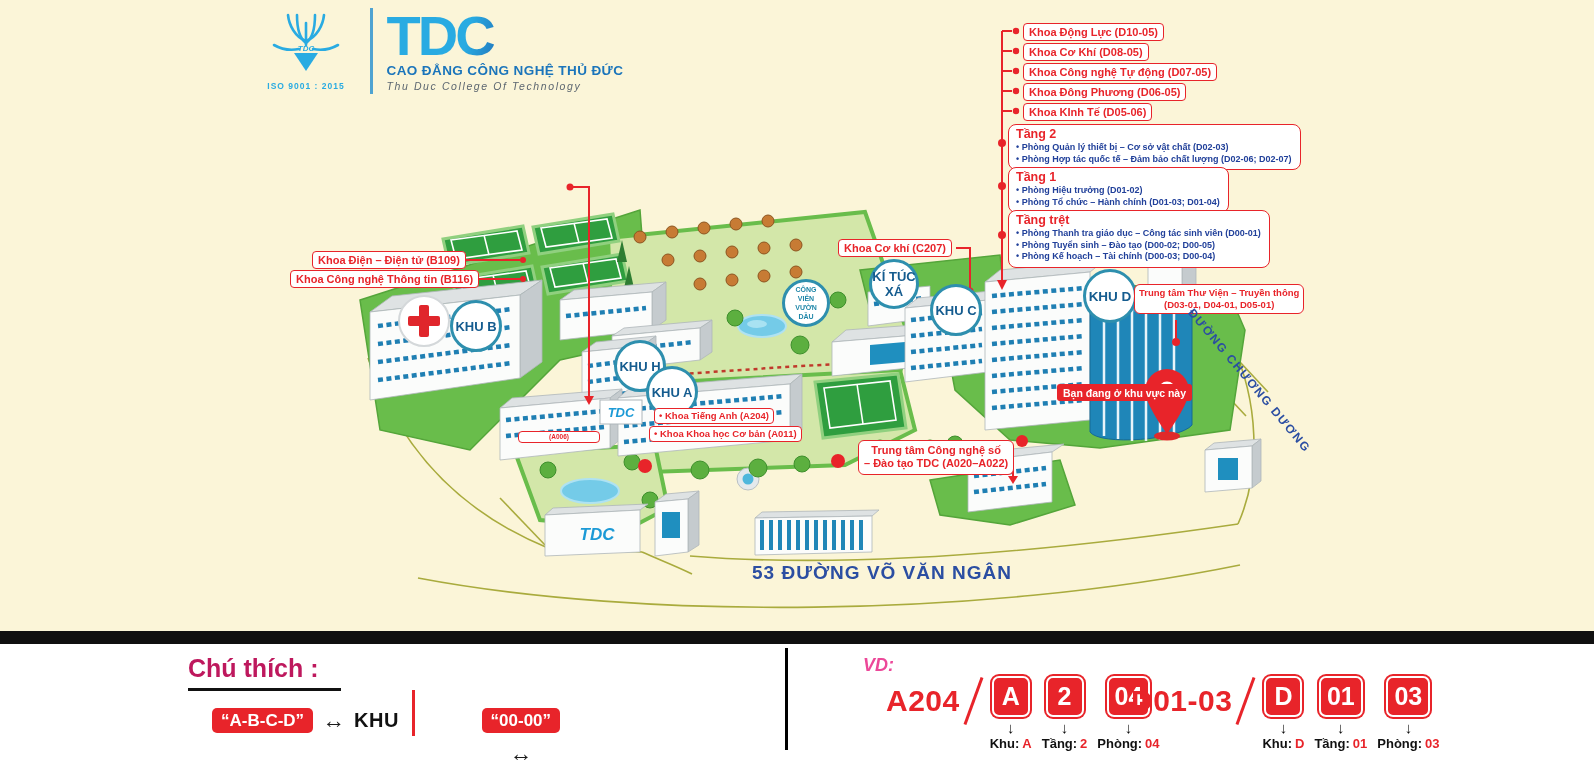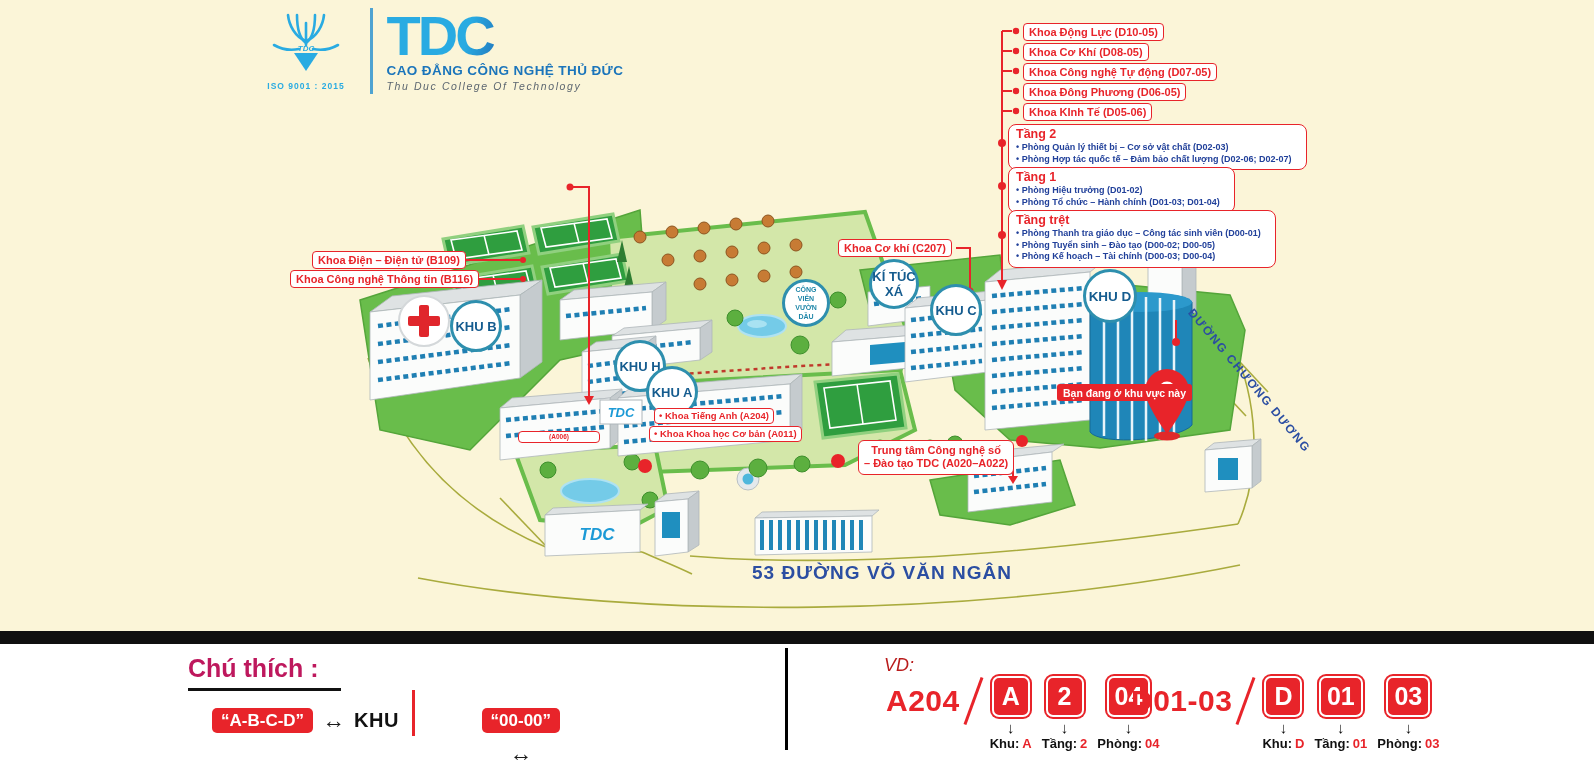--- a/index.html
+++ b/index.html
@@ -28,21 +28,21 @@
   .logo .acro{font-size:56px;line-height:52px;font-weight:800;letter-spacing:-3px;
         background:linear-gradient(105deg,#29ABE2 35%,#1B3F94 65%);
         -webkit-background-clip:text;background-clip:text;color:transparent;}
   .logo .vi{font-size:13.5px;font-weight:bold;color:#1B75BB;letter-spacing:.4px;margin-top:1px;}
   .logo .en{font-size:10.5px;font-style:italic;color:#5C6670;letter-spacing:1.6px;margin-top:2px;}
   
   .rlabel{position:absolute;background:#fff;border:1.6px solid #E8242A;border-radius:4px;
           color:#E8242A;font-weight:bold;font-size:11px;line-height:1;padding:2.5px 5px;
           white-space:nowrap;z-index:5;}
   .rbox{position:absolute;background:#fff;border:1.6px solid #E8242A;border-radius:8px;
-        padding:2px 14px 4px 7px;z-index:5;white-space:nowrap;}
+        padding:2px 8px 4px 7px;z-index:5;white-space:nowrap;}
   .rbox .ti{color:#E8242A;font-weight:bold;font-size:12.5px;line-height:15px;}
   .rbox .it{color:#21409A;font-weight:bold;font-size:9px;line-height:11.5px;}
   .blt::before{content:"• ";}
   .rlabel.small{font-size:9.5px;padding:2px 4px;}
   .rlabel.center{text-align:center;line-height:1.25;border-radius:6px;}
   .banner{position:absolute;background:#E8242A;color:#fff;font-weight:bold;font-size:10.5px;
           padding:2.5px 6px;border-radius:3px;white-space:nowrap;z-index:6;}
   
   .zone{position:absolute;background:#fff;border:3px solid #2E8FAE;border-radius:50%;
         display:flex;align-items:center;justify-content:center;text-align:center;
@@ -62,21 +62,21 @@
   .legend{position:absolute;left:0;top:644px;width:1594px;height:127px;background:#fff;z-index:7;}
   .lg-title{position:absolute;left:188px;top:10px;font-size:25px;font-weight:bold;color:#be185d;
             border-bottom:3.5px solid #111;padding:0 22px 5px 0;}
   .lg-row{position:absolute;display:flex;align-items:center;gap:9px;}
   .tagbadge{background:#E8242A;color:#fff;font-weight:bold;font-size:17px;border-radius:5px;
             padding:4px 9px;line-height:1;}
   .dbl-arrow{font-size:23px;color:#1a1a1a;line-height:1;}
   .lg-word{font-size:20px;font-weight:bold;color:#111;letter-spacing:.5px;}
   .red-div{position:absolute;left:412px;top:46px;width:2.5px;height:46px;background:#E8242A;}
   .blk-div{position:absolute;left:785px;top:4px;width:3px;height:102px;background:#000;}
-  .vd{position:absolute;left:863px;top:11px;font-size:18px;font-weight:400;font-style:italic;color:#b91c1c;margin-left:21px;}
+  .vd{position:absolute;left:863px;top:11px;font-size:18px;font-weight:700;font-style:italic;color:#ec4899;}
   .example{position:absolute;display:flex;align-items:flex-start;}
   .ex-code{font-size:30px;font-weight:800;color:#E8242A;margin-top:8px;letter-spacing:.5px;}
   .ex-slash{width:3px;height:50px;background:#E8242A;transform:rotate(20deg);margin:0 10px 0 12px;}
   .bcol{display:flex;flex-direction:column;align-items:center;margin:0 5px;}
   .numbadge{background:#E8242A;color:#fff;font-weight:800;font-size:25px;line-height:1;
             padding:6px 6px;min-width:22px;text-align:center;border:2px solid #fff;
             box-shadow:0 0 0 2px #E8242A;border-radius:7px;}
   .darr{font-size:15px;color:#111;line-height:1;margin:3px 0 1px 0;}
   .pair{white-space:nowrap;font-size:13px;font-weight:bold;color:#111;}
   .pair .v{color:#E8242A;margin-left:3px;}
@@ -416,20 +416,24 @@
     <div class="it blt">Phòng Thanh tra giáo dục – Công tác sinh viên (D00-01)</div>
     <div class="it blt">Phòng Tuyển sinh – Đào tạo (D00-02; D00-05)</div>
     <div class="it blt">Phòng Kế hoạch – Tài chính (D00-03; D00-04)</div>
   </div>
 
 
   <div class="rlabel" style="left:312px;top:251px;">Khoa Điện – Điện tử (B109)</div>
   <div class="rlabel" style="left:290px;top:270px;">Khoa Công nghệ Thông tin (B116)</div>
   <div class="rlabel" style="left:838px;top:239px;">Khoa Cơ khí (C207)</div>
 
+  <div class="rlabel small center" style="left:1134px;top:284px;">
+    <div>Trung tâm Thư Viện – Truyền thông</div>
+    <div>(D03-01, D04-01, D05-01)</div>
+  </div>
 
   <div class="rlabel small blt" style="left:654px;top:408px;">Khoa Tiếng Anh (A204)</div>
   <div class="rlabel small blt" style="left:649px;top:426px;">Khoa Khoa học Cơ bản (A011)</div>
   <div class="rlabel" style="left:518px;top:431px;width:80px;font-size:6.5px;padding:1.5px 0;text-align:center;">(A006)</div>
 
   <div class="rlabel center" style="left:858px;top:440px;">
     <div>Trung tâm Công nghệ số</div>
     <div>– Đào tạo TDC (A020–A022)</div>
   </div>
 

